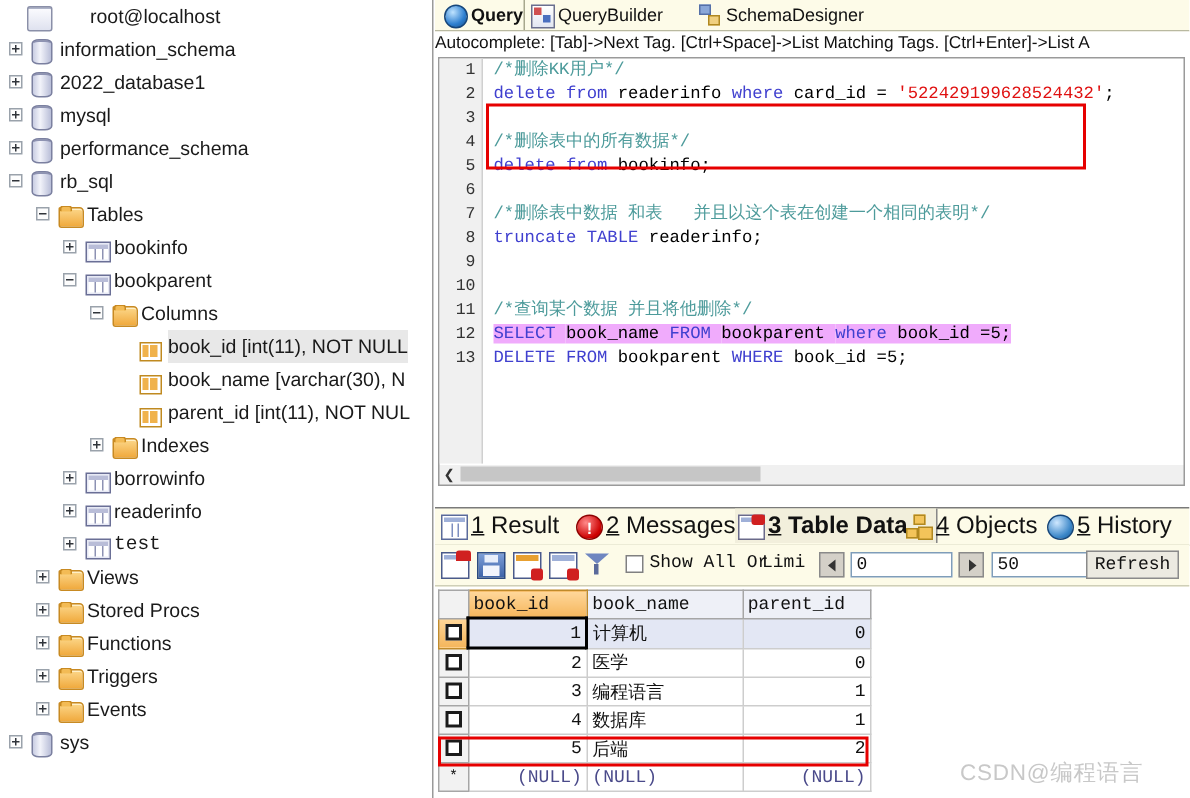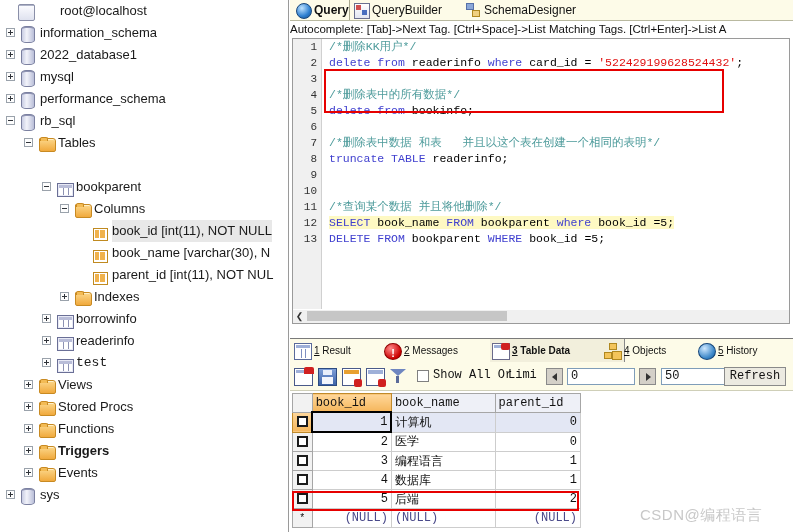--- a/index.html
+++ b/index.html
@@ -141,21 +141,21 @@
   }
   #code{
     position:absolute;left:30px;top:0;right:0;height:270px;
     font-family:"Liberation Mono",monospace;font-size:11.5px;
   }
   #code .ln{height:16px;line-height:16px;white-space:pre;padding-left:6px;}
   .k{color:#4040cf;}
   .cm{color:#4d9b9b;}
   .str{color:#e01010;}
   .pl{color:#000;}
-  .selbg{background:#fef9c3;}
+  .selbg{background:#f0abfc;}
   #sqlbox{
     position:absolute;left:31px;top:30px;width:400px;height:44px;
     border:2px solid #e60000;box-sizing:border-box;pointer-events:none;
   }
   #hscroll{
     position:absolute;left:2px;top:310px;width:498px;height:14px;
     border:1px solid #9a9a9a;border-top:none;background:#f0f0f0;box-sizing:border-box;
   }
   #hscroll .arrowL{
     position:absolute;left:1px;top:1px;width:11px;height:10px;
@@ -165,21 +165,21 @@
     position:absolute;left:14px;top:1px;width:200px;height:10px;background:#c6c6c6;cursor:pointer;
   }
 
   
   #restabs{
     position:absolute;left:0;top:338px;width:503px;height:24px;
     background:#fdfbe8;border-top:1px solid #7a7a7a;border-bottom:1px solid #b9b9a0;
   }
   .rtab{
     position:absolute;top:0;height:23px;line-height:23px;padding-left:22px;
-    font-size:10px;white-space:nowrap;cursor:pointer;color:#111;
+    font-size:16px;white-space:nowrap;cursor:pointer;color:#111;
   }
   .rtab.active{font-weight:bold;background:#f2efdc;border-right:1px solid #888;}
   .rtab u{text-decoration:underline;}
   .rtab .ricon{position:absolute;left:2px;top:4px;width:16px;height:15px;}
   .ri-grid{background:#fff;border:1px solid #5a6a9a;}
   .ri-grid:before{content:"";position:absolute;left:1px;top:1px;right:1px;height:3px;background:#9fb0d8;}
   .ri-grid:after{content:"";position:absolute;left:6px;top:5px;width:1px;bottom:1px;background:#7d8ec0;box-shadow:4px 0 0 #7d8ec0;}
   .ri-info{border-radius:50%;background:radial-gradient(circle at 35% 30%,#ff8a8a,#cc0000 70%);border:1px solid #8d0000;}
   .ri-info:before{content:"!";position:absolute;left:0;right:0;top:-2px;text-align:center;color:#fff;font-size:11px;font-weight:bold;font-family:"Liberation Sans",sans-serif;}
   .ri-td{background:#fff;border:1px solid #6a6a8a;}
@@ -308,20 +308,25 @@
       <div class="tree-row" style="position: absolute; left: 0px; right: 0px; top: 110px;">
         <span class="exp" style="left: 6px;"></span>
         <span class="ico ic-db" style="left: 21px; width: 15px; height: 15px;"></span>
         <span class="lbl" style="left: 40px;">rb_sql</span>
       </div>
       <div class="tree-row" style="position: absolute; left: 0px; right: 0px; top: 132px;">
         <span class="exp" style="left: 24px;"></span>
         <span class="ico ic-folder" style="left: 39px; width: 15px; height: 15px;"></span>
         <span class="lbl" style="left: 58px;">Tables</span>
       </div>
+      <div class="tree-row" style="position: absolute; left: 0px; right: 0px; top: 154px;">
+        <span class="exp plus" style="left: 42px;"></span>
+        <span class="ico ic-table" style="left: 57px; width: 15px; height: 15px;"></span>
+        <span class="lbl" style="left: 76px;">bookinfo</span>
+      </div>
       <div class="tree-row" style="position: absolute; left: 0px; right: 0px; top: 176px;">
         <span class="exp" style="left: 42px;"></span>
         <span class="ico ic-table" style="left: 57px; width: 15px; height: 15px;"></span>
         <span class="lbl" style="left: 76px;">bookparent</span>
       </div>
       <div class="tree-row" style="position: absolute; left: 0px; right: 0px; top: 198px;">
         <span class="exp" style="left: 60px;"></span>
         <span class="ico ic-folder" style="left: 75px; width: 15px; height: 15px;"></span>
         <span class="lbl" style="left: 94px;">Columns</span>
       </div>
@@ -368,21 +373,21 @@
         <span class="lbl" style="left: 58px;">Stored Procs</span>
       </div>
       <div class="tree-row" style="position: absolute; left: 0px; right: 0px; top: 418px;">
         <span class="exp plus" style="left: 24px;"></span>
         <span class="ico ic-folder" style="left: 39px; width: 15px; height: 15px;"></span>
         <span class="lbl" style="left: 58px;">Functions</span>
       </div>
       <div class="tree-row" style="position: absolute; left: 0px; right: 0px; top: 440px;">
         <span class="exp plus" style="left: 24px;"></span>
         <span class="ico ic-folder" style="left: 39px; width: 15px; height: 15px;"></span>
-        <span class="lbl" style="left: 58px; font-weight: bold;">Triggers</span>
+        <span class="lbl" style="left: 58px;">Triggers</span>
       </div>
       <div class="tree-row" style="position: absolute; left: 0px; right: 0px; top: 462px;">
         <span class="exp plus" style="left: 24px;"></span>
         <span class="ico ic-folder" style="left: 39px; width: 15px; height: 15px;"></span>
         <span class="lbl" style="left: 58px;">Events</span>
       </div>
       <div class="tree-row" style="position: absolute; left: 0px; right: 0px; top: 484px;">
         <span class="exp plus" style="left: 6px;"></span>
         <span class="ico ic-db" style="left: 21px; width: 15px; height: 15px;"></span>
         <span class="lbl" style="left: 40px;">sys</span>

